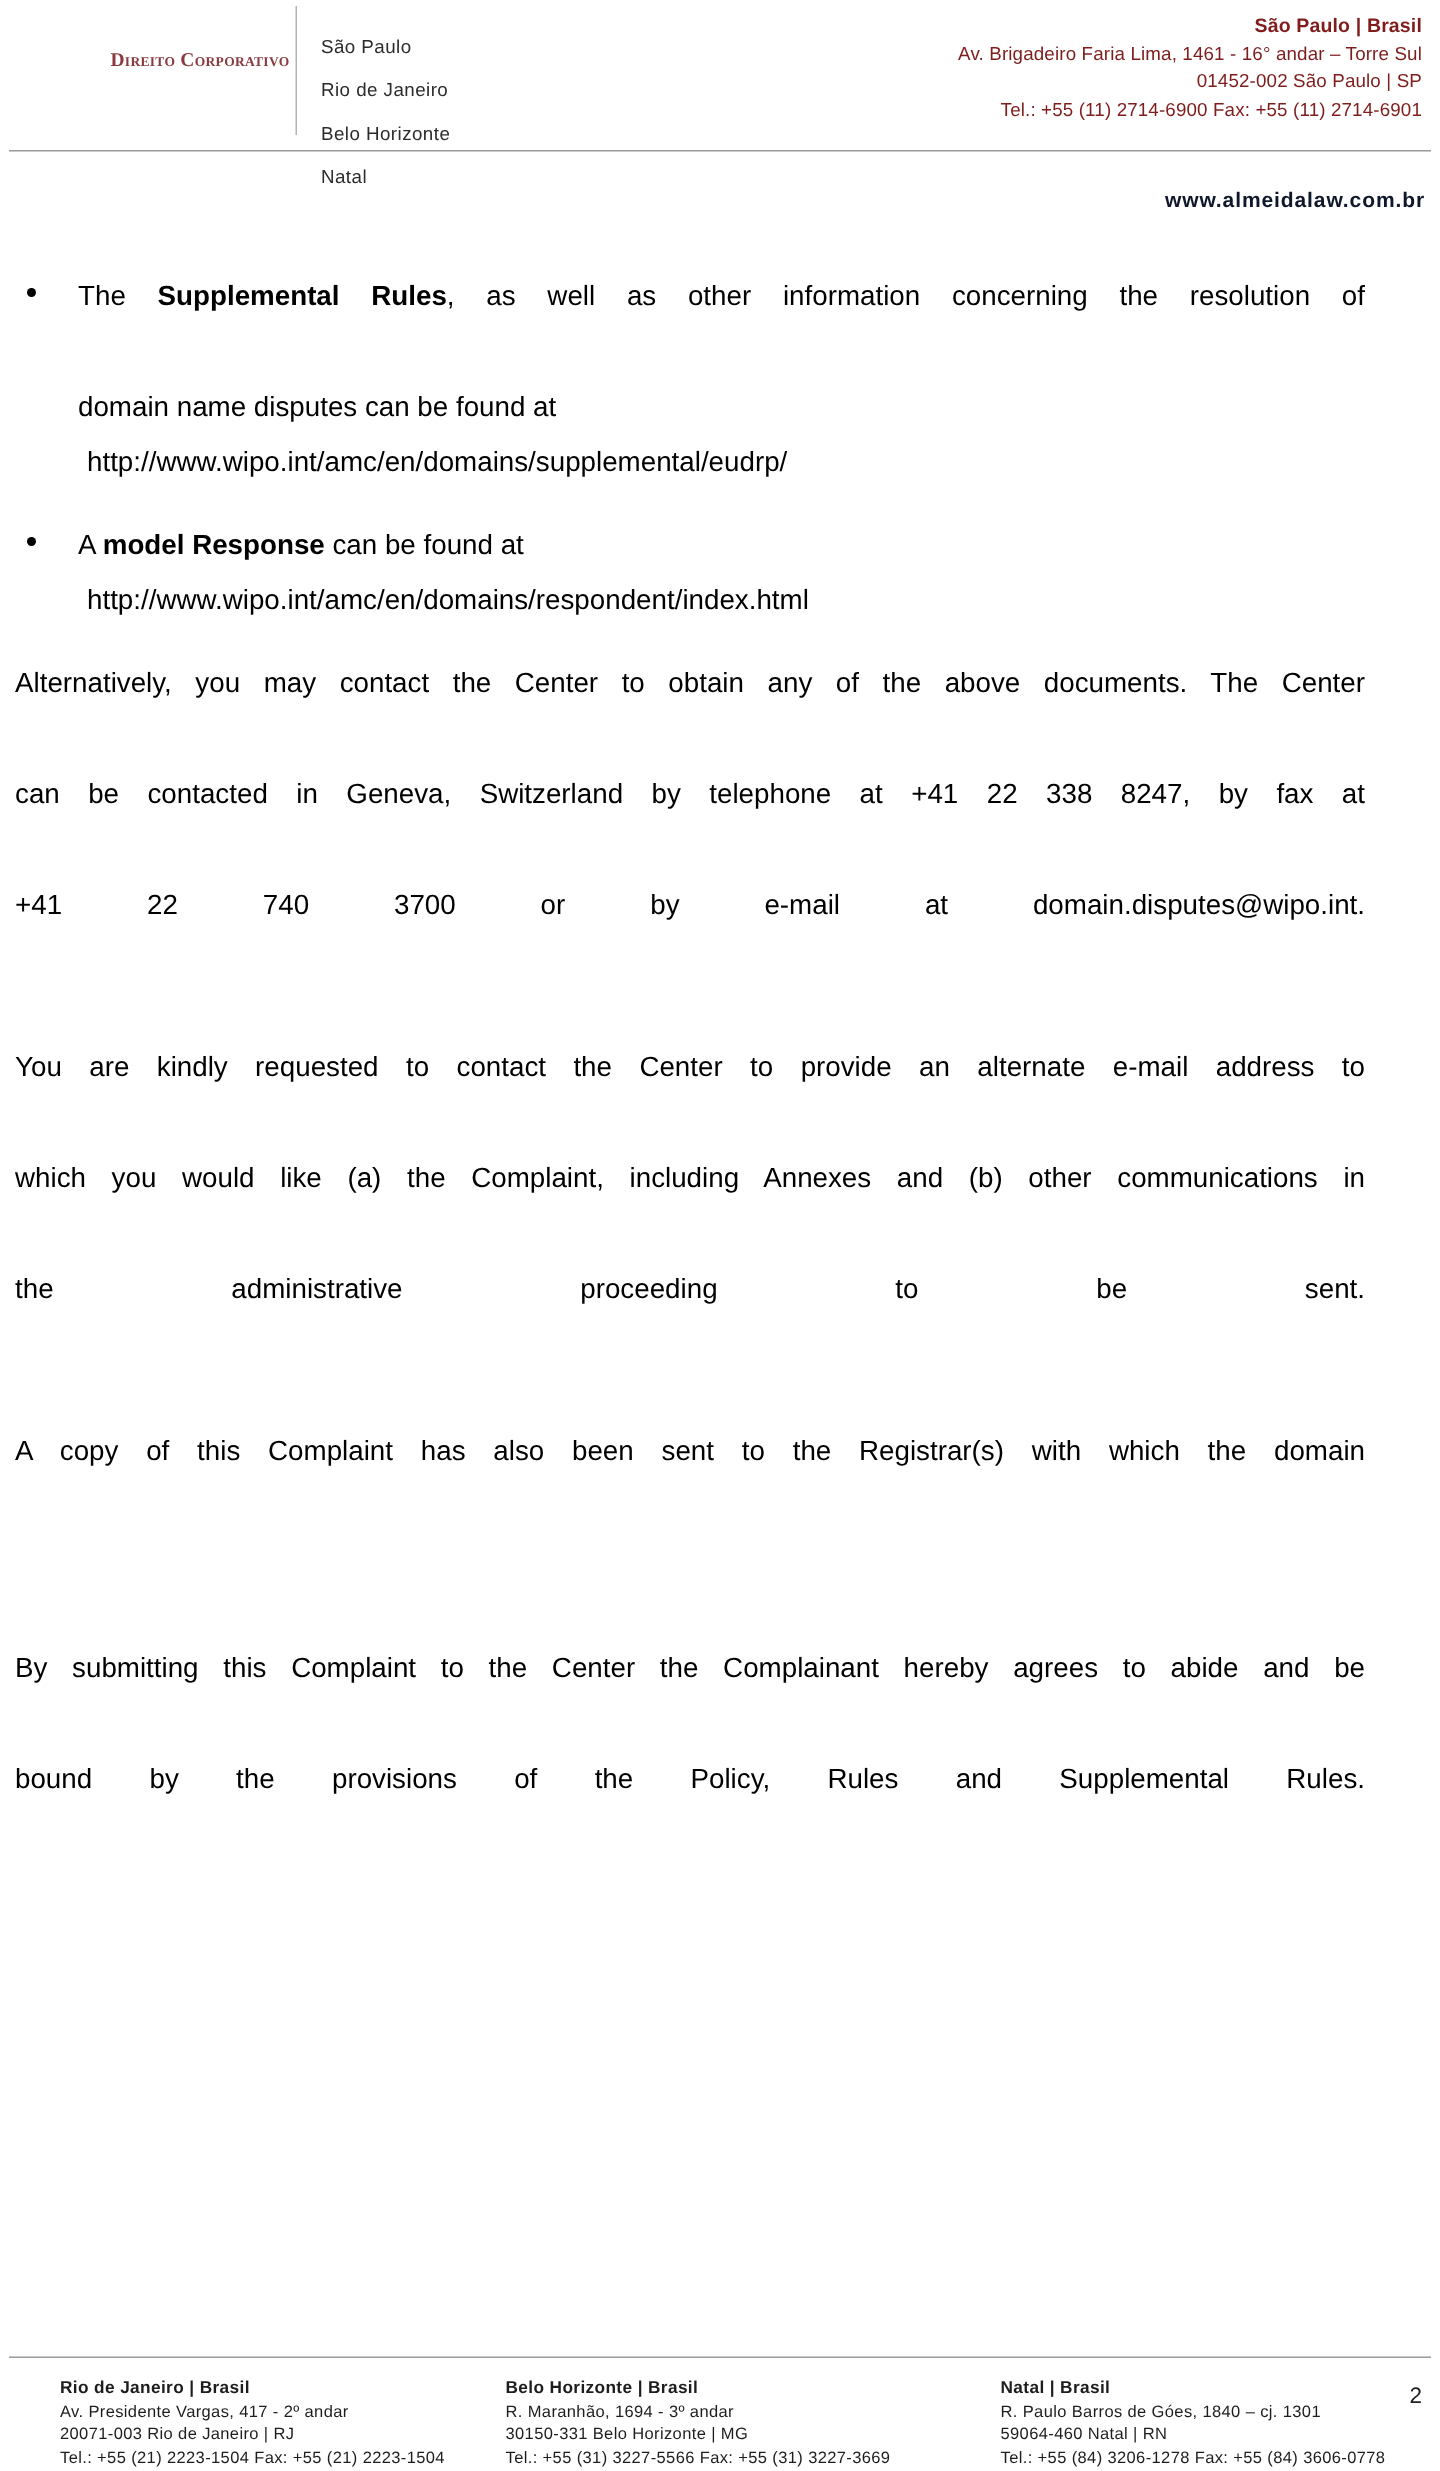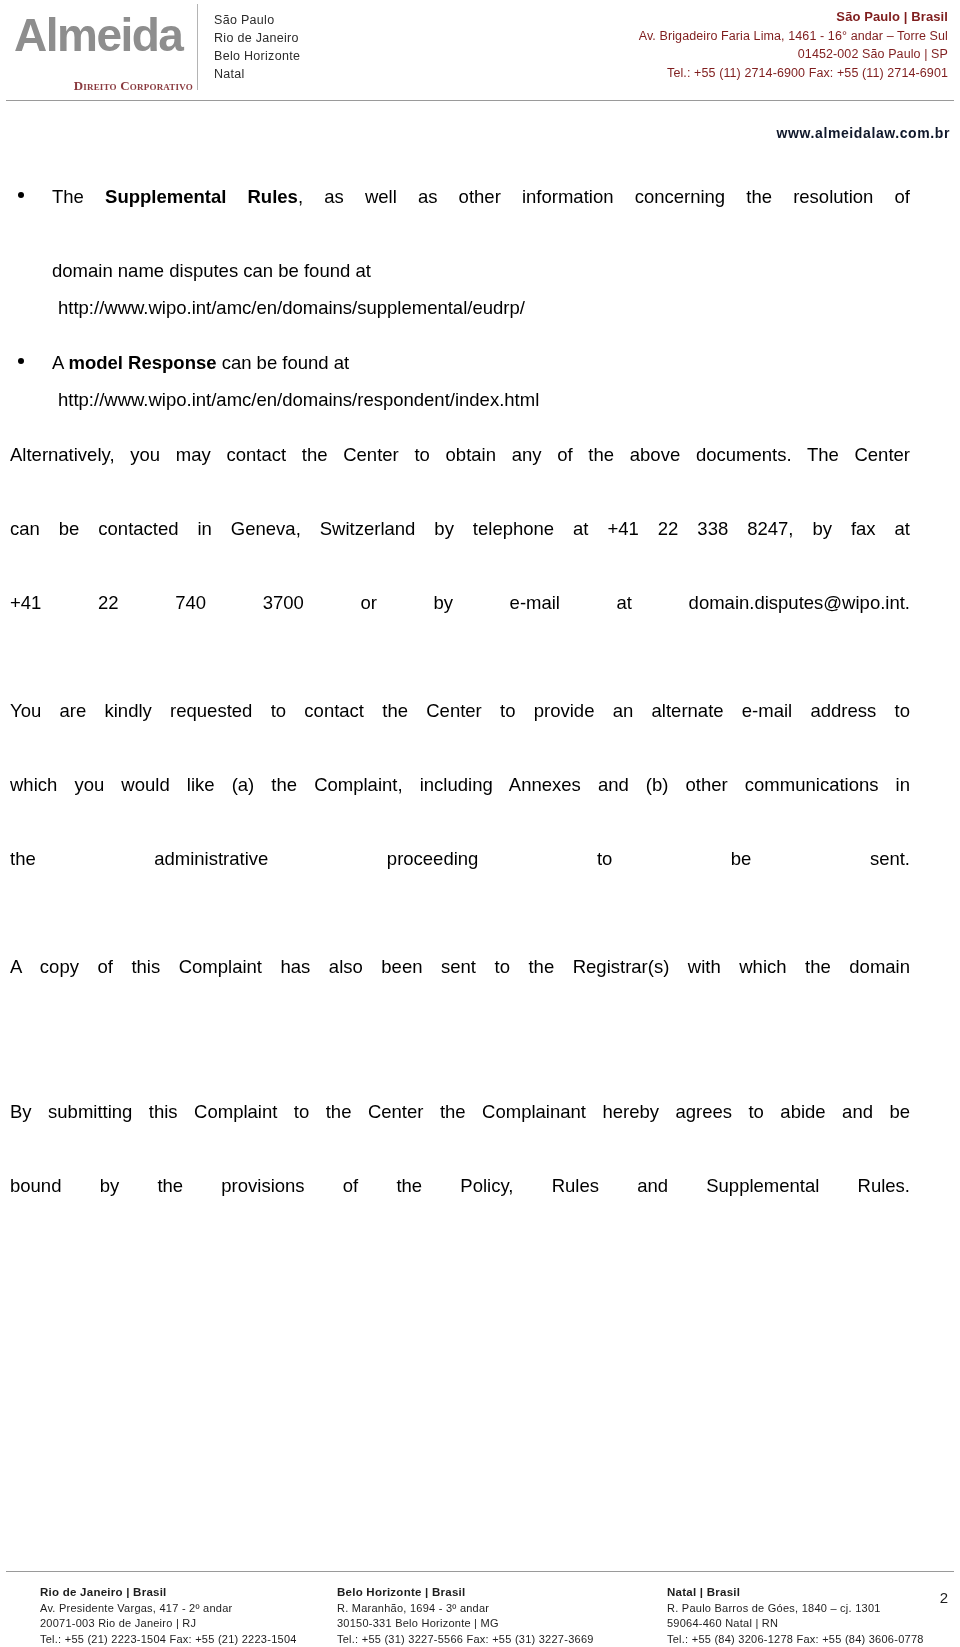--- a/index.html
+++ b/index.html
@@ -69,21 +69,21 @@
   }
   .offices {
     position: absolute;
     left: 214px;
     top: 11px;
     font-size: 12.5px;
     line-height: 18px;
     color: #2b2b2b;
     letter-spacing: 0.3px;
   }
-  .offices div { white-space: nowrap; }
+  .offices div { white-space: nowrap; margin-top: 11px; }
   .hq {
     position: absolute;
     right: 12px;
     top: 8px;
     text-align: right;
     font-size: 12.5px;
     line-height: 18.5px;
     color: #7f1d1d;
     letter-spacing: 0.1px;
   }
@@ -203,21 +203,20 @@
   }
 </style>
 </head>
 <body>
 
 <div class="page">
 
   <div class="header">
 
     <div class="logo-block">
-      <span class="logo-word">Almeida</span>
       <span class="logo-sub">Direito Corporativo</span>
     </div>
 
     <div class="header-rule-v"></div>
 
     <div class="offices">
       <div>São Paulo</div>
       <div>Rio de Janeiro</div>
       <div>Belo Horizonte</div>
       <div>Natal</div>

